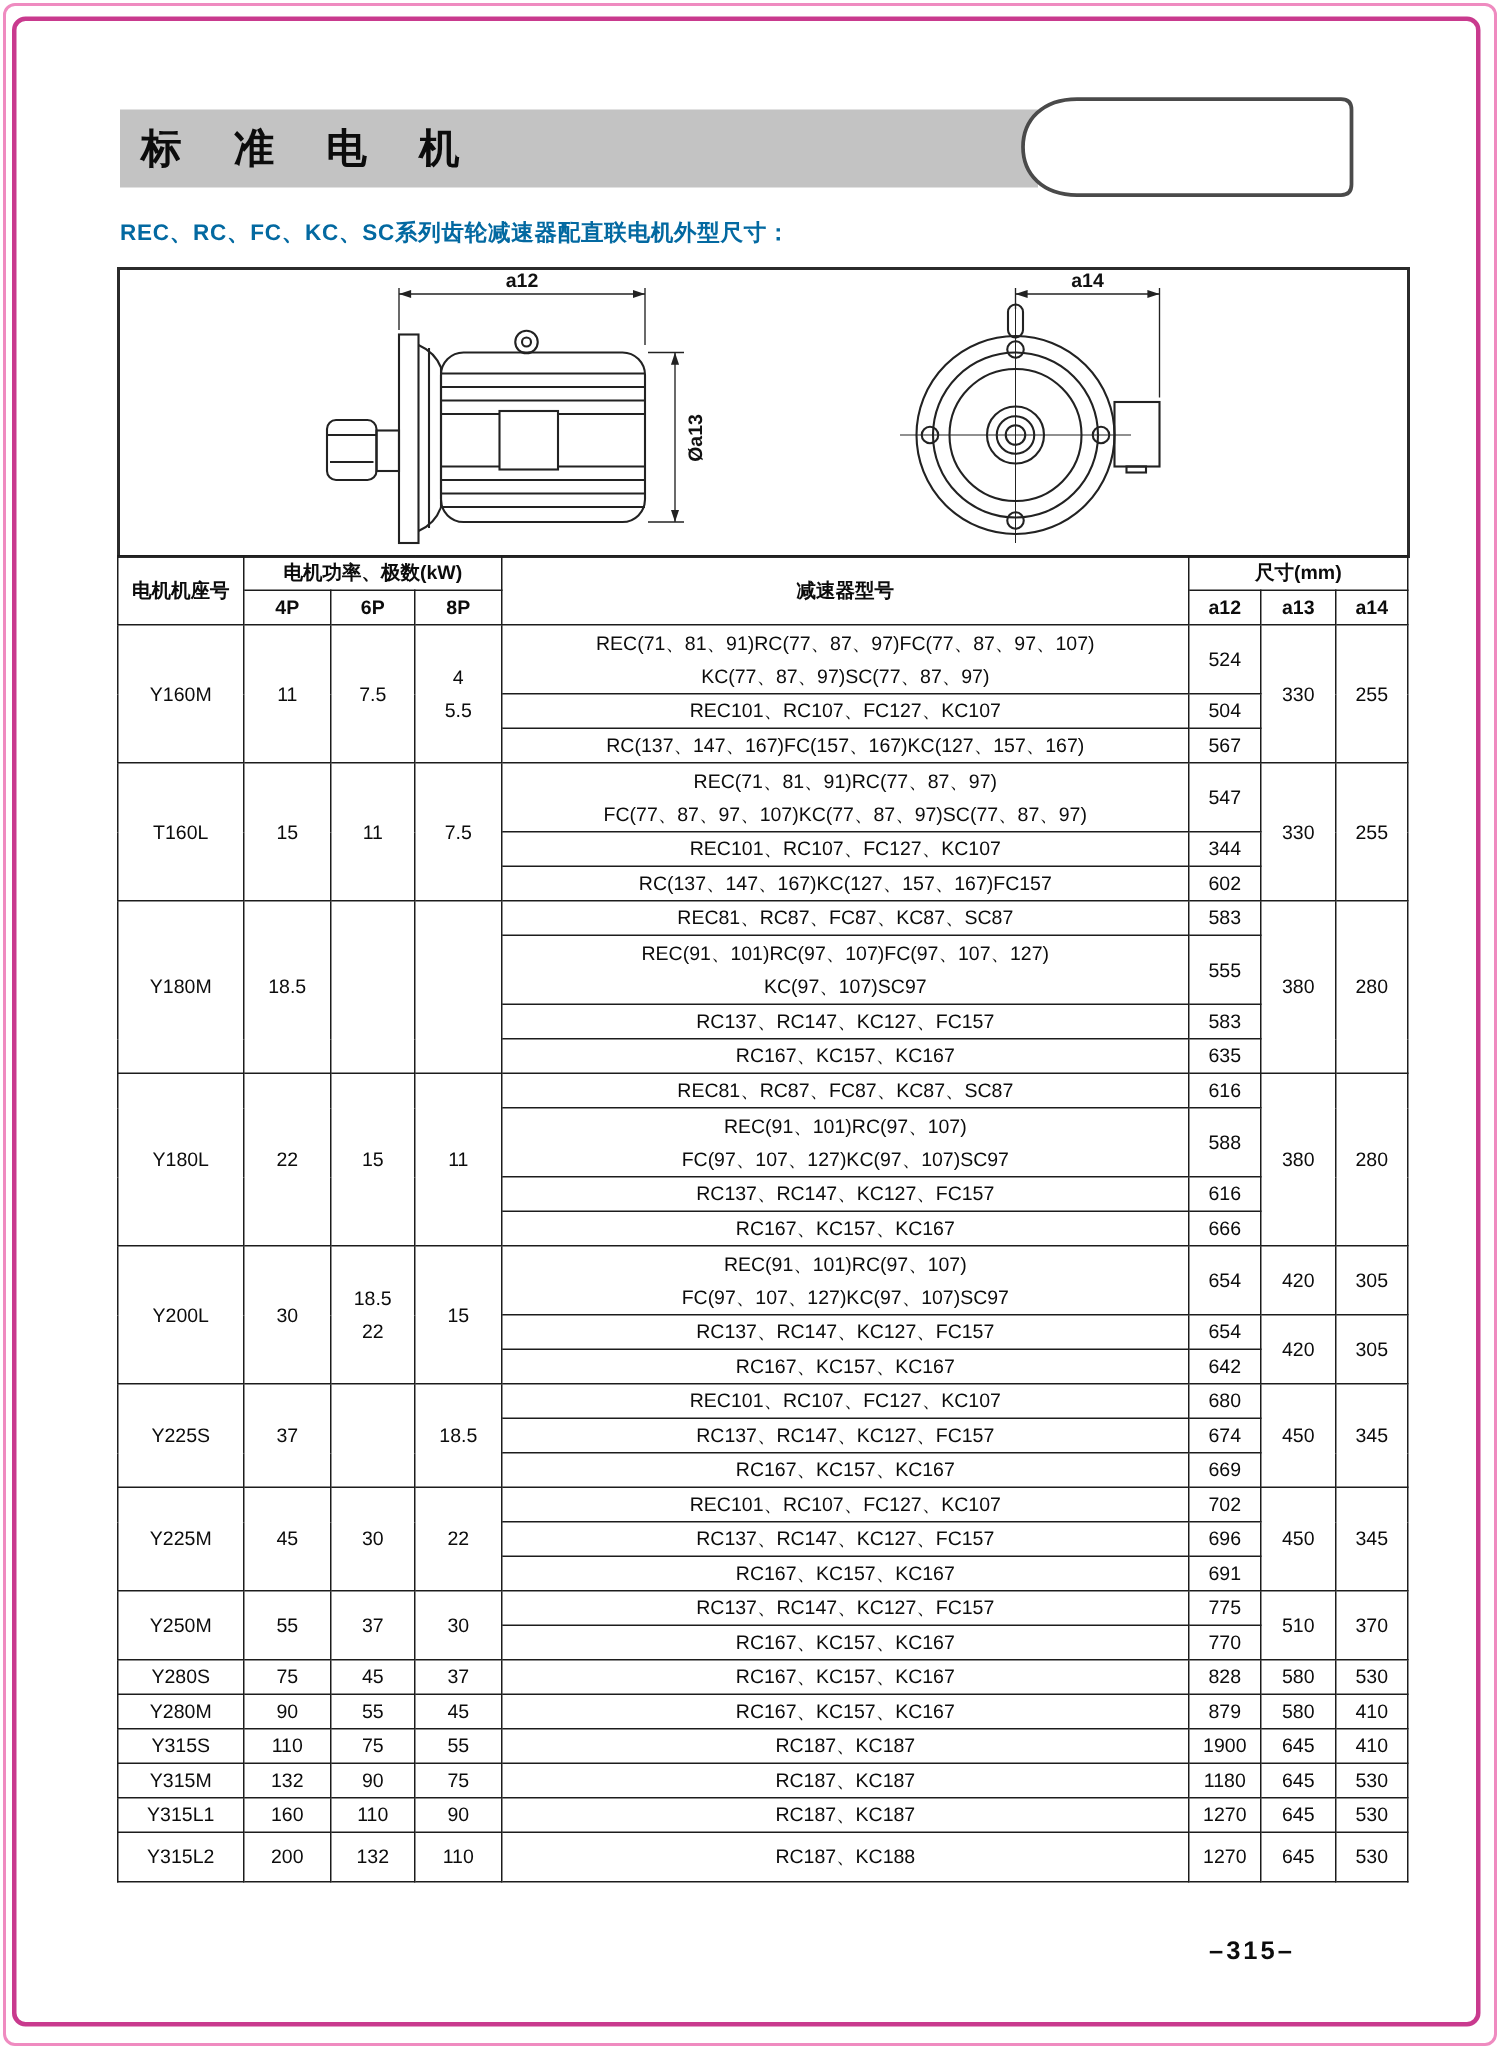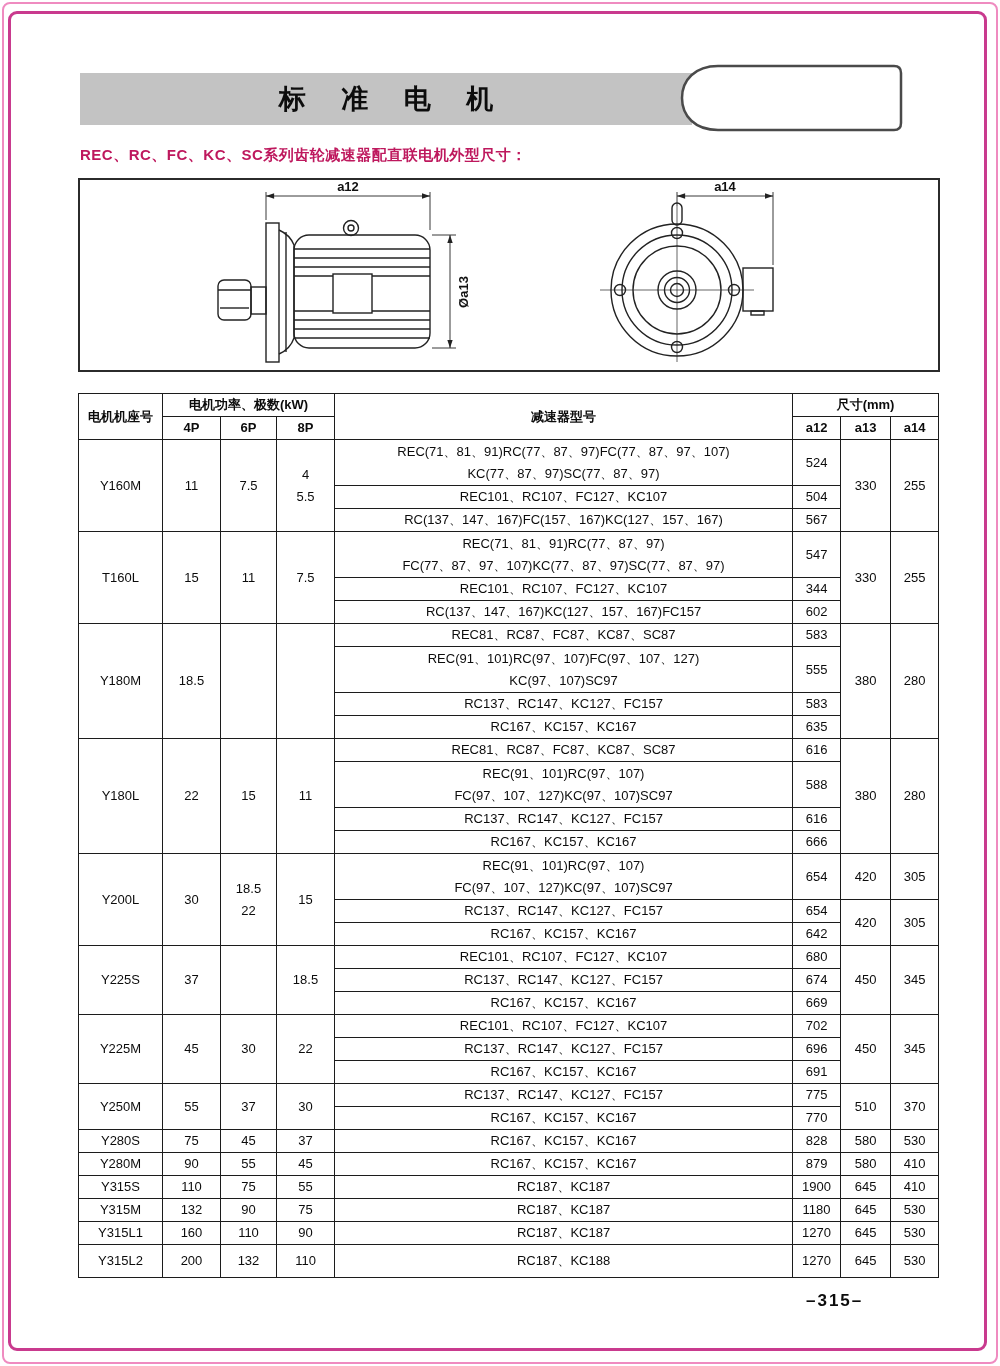--- a/index.html
+++ b/index.html
@@ -8,32 +8,32 @@
     font-family:"Liberation Sans","DejaVu Sans",sans-serif;color:#111;
     overflow:hidden;
   }
   .border-outer{position:absolute;left:2px;top:2px;right:2px;bottom:2px;
     border:2px solid #ef8bc0;border-radius:8px;pointer-events:none;}
   .border-inner{position:absolute;left:8px;top:11px;right:13px;bottom:15px;
     border:3px solid #c93a8e;border-radius:9px;pointer-events:none;}
 
   .title-row{position:absolute;left:80px;top:63px;width:840px;height:70px;}
   .title-box{position:absolute;left:0;top:10px;width:612px;height:52px;
-    background:#c3c3c3;display:flex;align-items:center;justify-content:center;}
+    background:#c3c3c3;display:flex;align-items:center;justify-content:flex-start;font-family:Liberation Serif, serif;}
   .title-text{font-size:27px;font-weight:bold;letter-spacing:14px;color:#0c0c0c;
     padding-left:14px;}
   .deco{position:absolute;left:588px;top:0px;}
 
   .subtitle{position:absolute;left:80px;top:146px;font-size:15px;font-weight:bold;
-    color:#be185d;letter-spacing:0.5px;}
+    color:#0369a1;letter-spacing:0.5px;}
 
   .drawing-panel{position:absolute;left:78px;top:178px;width:858px;height:190px;
     border:2px solid #2b2b2b;background:#fff;}
 
-  table.spec{position:absolute;left:78px;top:393px;border-collapse:collapse;
+  table.spec{position:absolute;left:78px;top:370px;border-collapse:collapse;
     table-layout:fixed;width:860px;font-size:13px;color:#0c0c0c;}
   table.spec th,table.spec td{border:1.5px solid #1c1c1c;padding:0 3px;
     text-align:center;vertical-align:middle;white-space:pre-line;line-height:22px;
     overflow:hidden;}
   table.spec th{font-weight:bold;height:22px;}
   td.model-cell{text-align:left;padding-left:9px;}
   col.c-frame{width:84px;} col.c-4p{width:58px;} col.c-6p{width:56px;}
   col.c-8p{width:58px;} col.c-model{width:458px;} col.c-a12{width:48px;}
   col.c-a13{width:50px;} col.c-a14{width:48px;}
 

